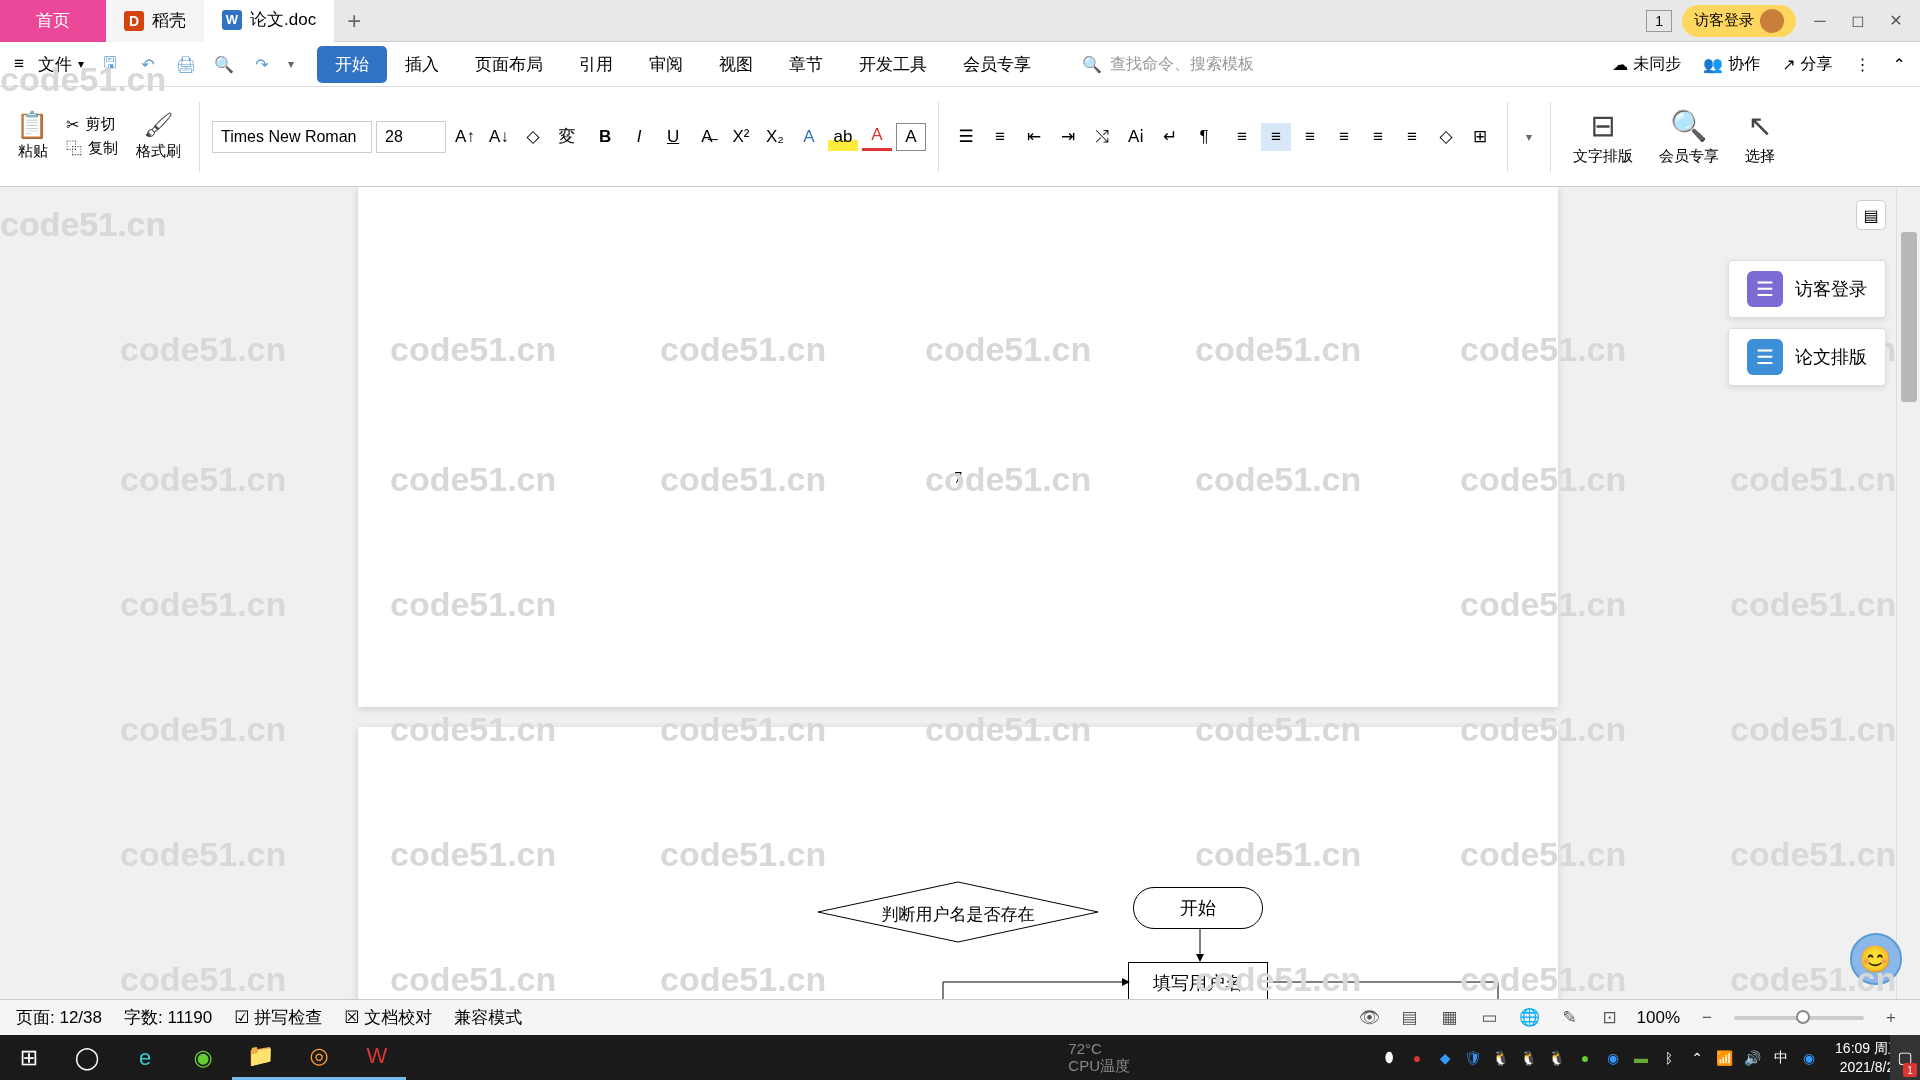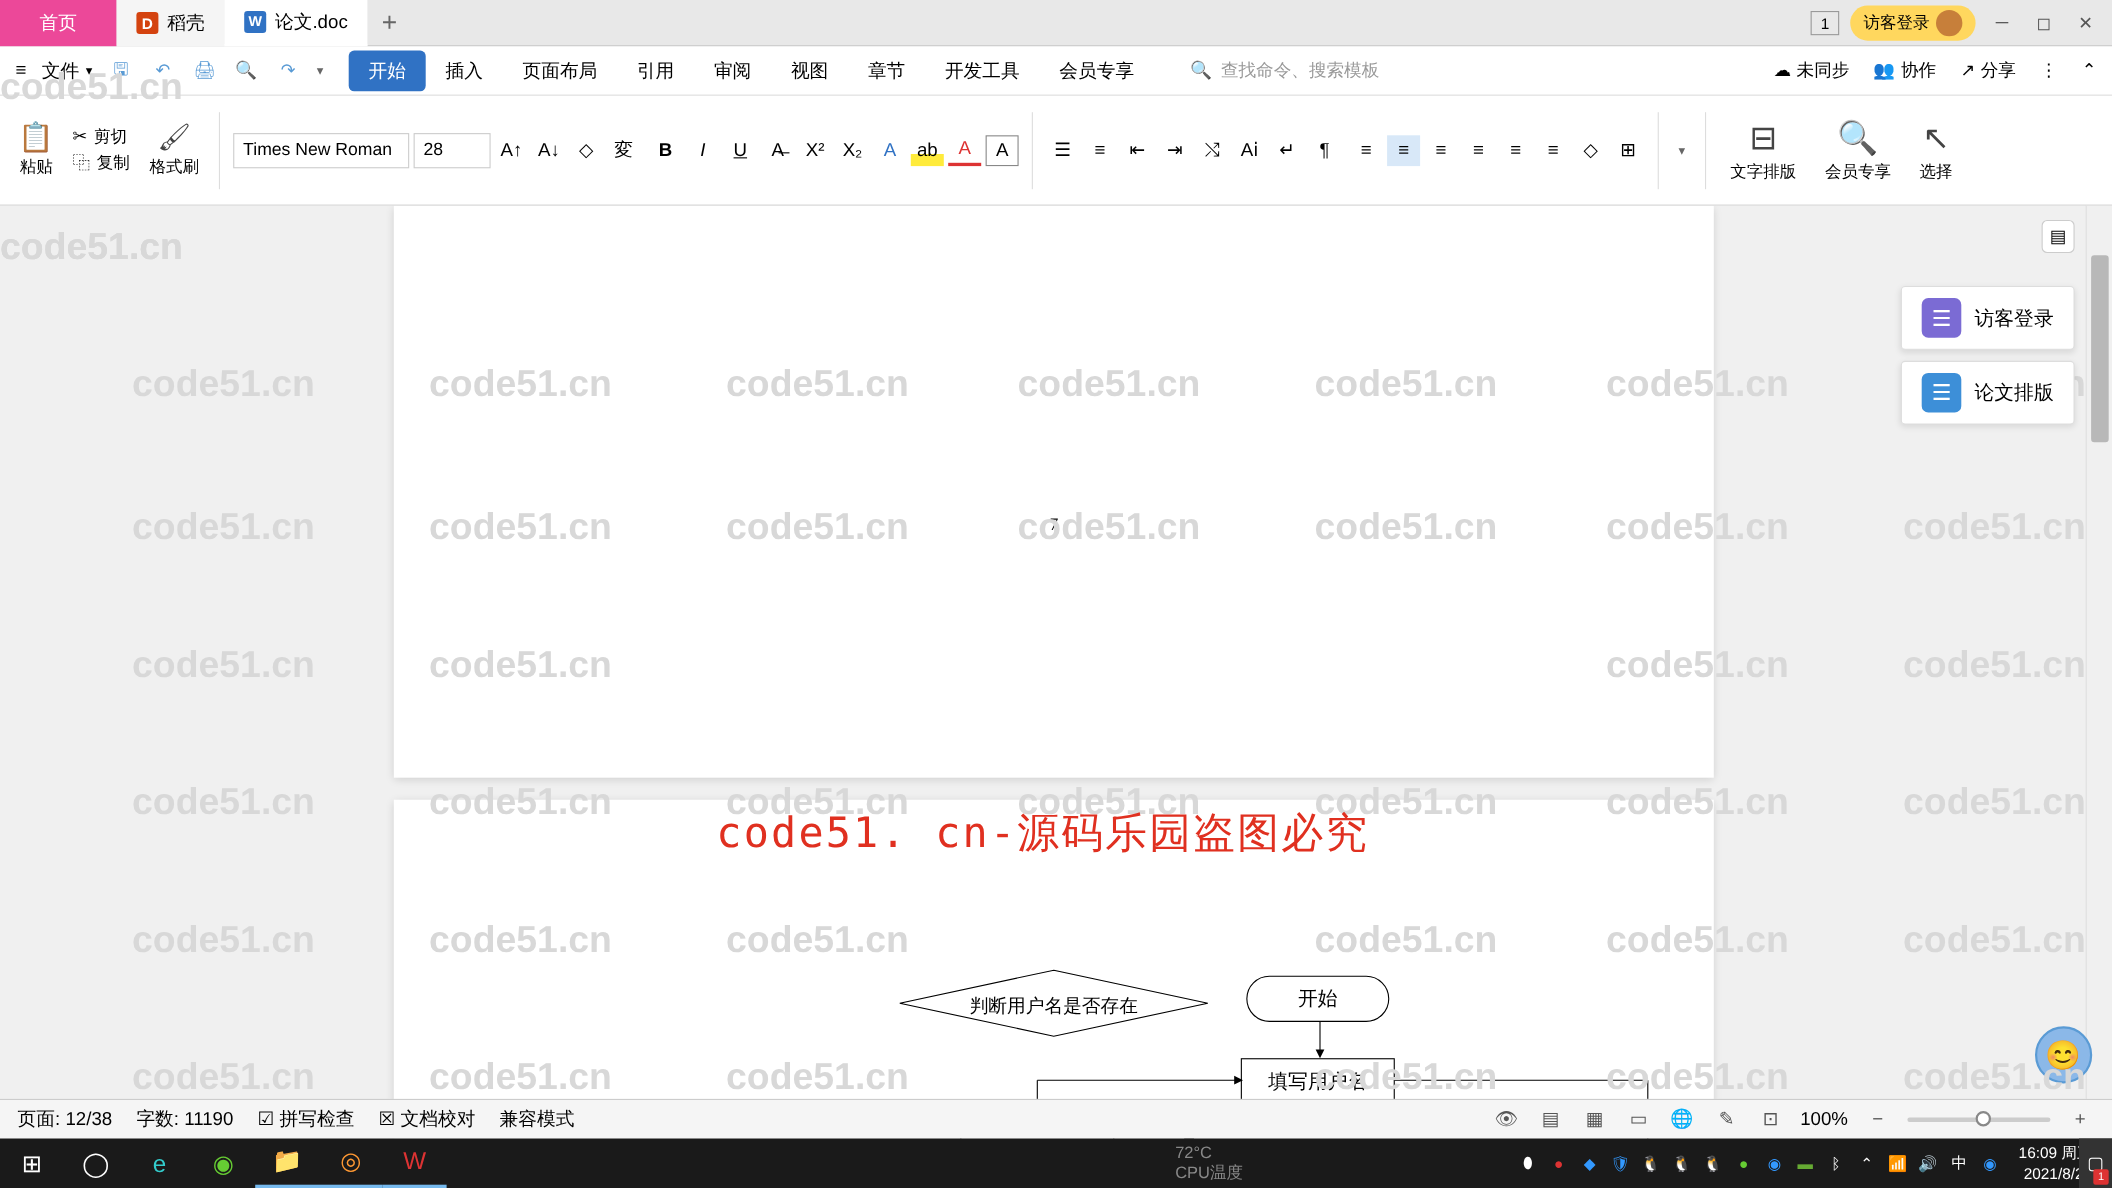--- a/index.html
+++ b/index.html
@@ -281,21 +281,20 @@
   <div class="rbig">
       <div class="rbig-icon">↖</div>
       <div class="rlabel">选择</div>
     </div>
 </div>
 
 <div class="doc-area">
   <div class="page page1">
     <div class="page-num">7</div>
   </div>
-  <div class="warning">code51. cn-源码乐园盗图必究</div>
   <div class="page page2">
     <div class="flowchart">
       <div class="fc-box fc-start">开始</div>
       <svg style="position:absolute;left:322px;top:42px" width="10" height="35">
           <line x1="5" y1="0" x2="5" y2="28" stroke="#000"></line>
           <polygon points="5,33 1,25 9,25" fill="#000"></polygon>
         </svg>
       <div class="fc-box fc-fill">填写用户名</div>
       <svg style="position:absolute;left:322px;top:115px" width="10" height="30">
           <line x1="5" y1="0" x2="5" y2="23" stroke="#000"></line>

